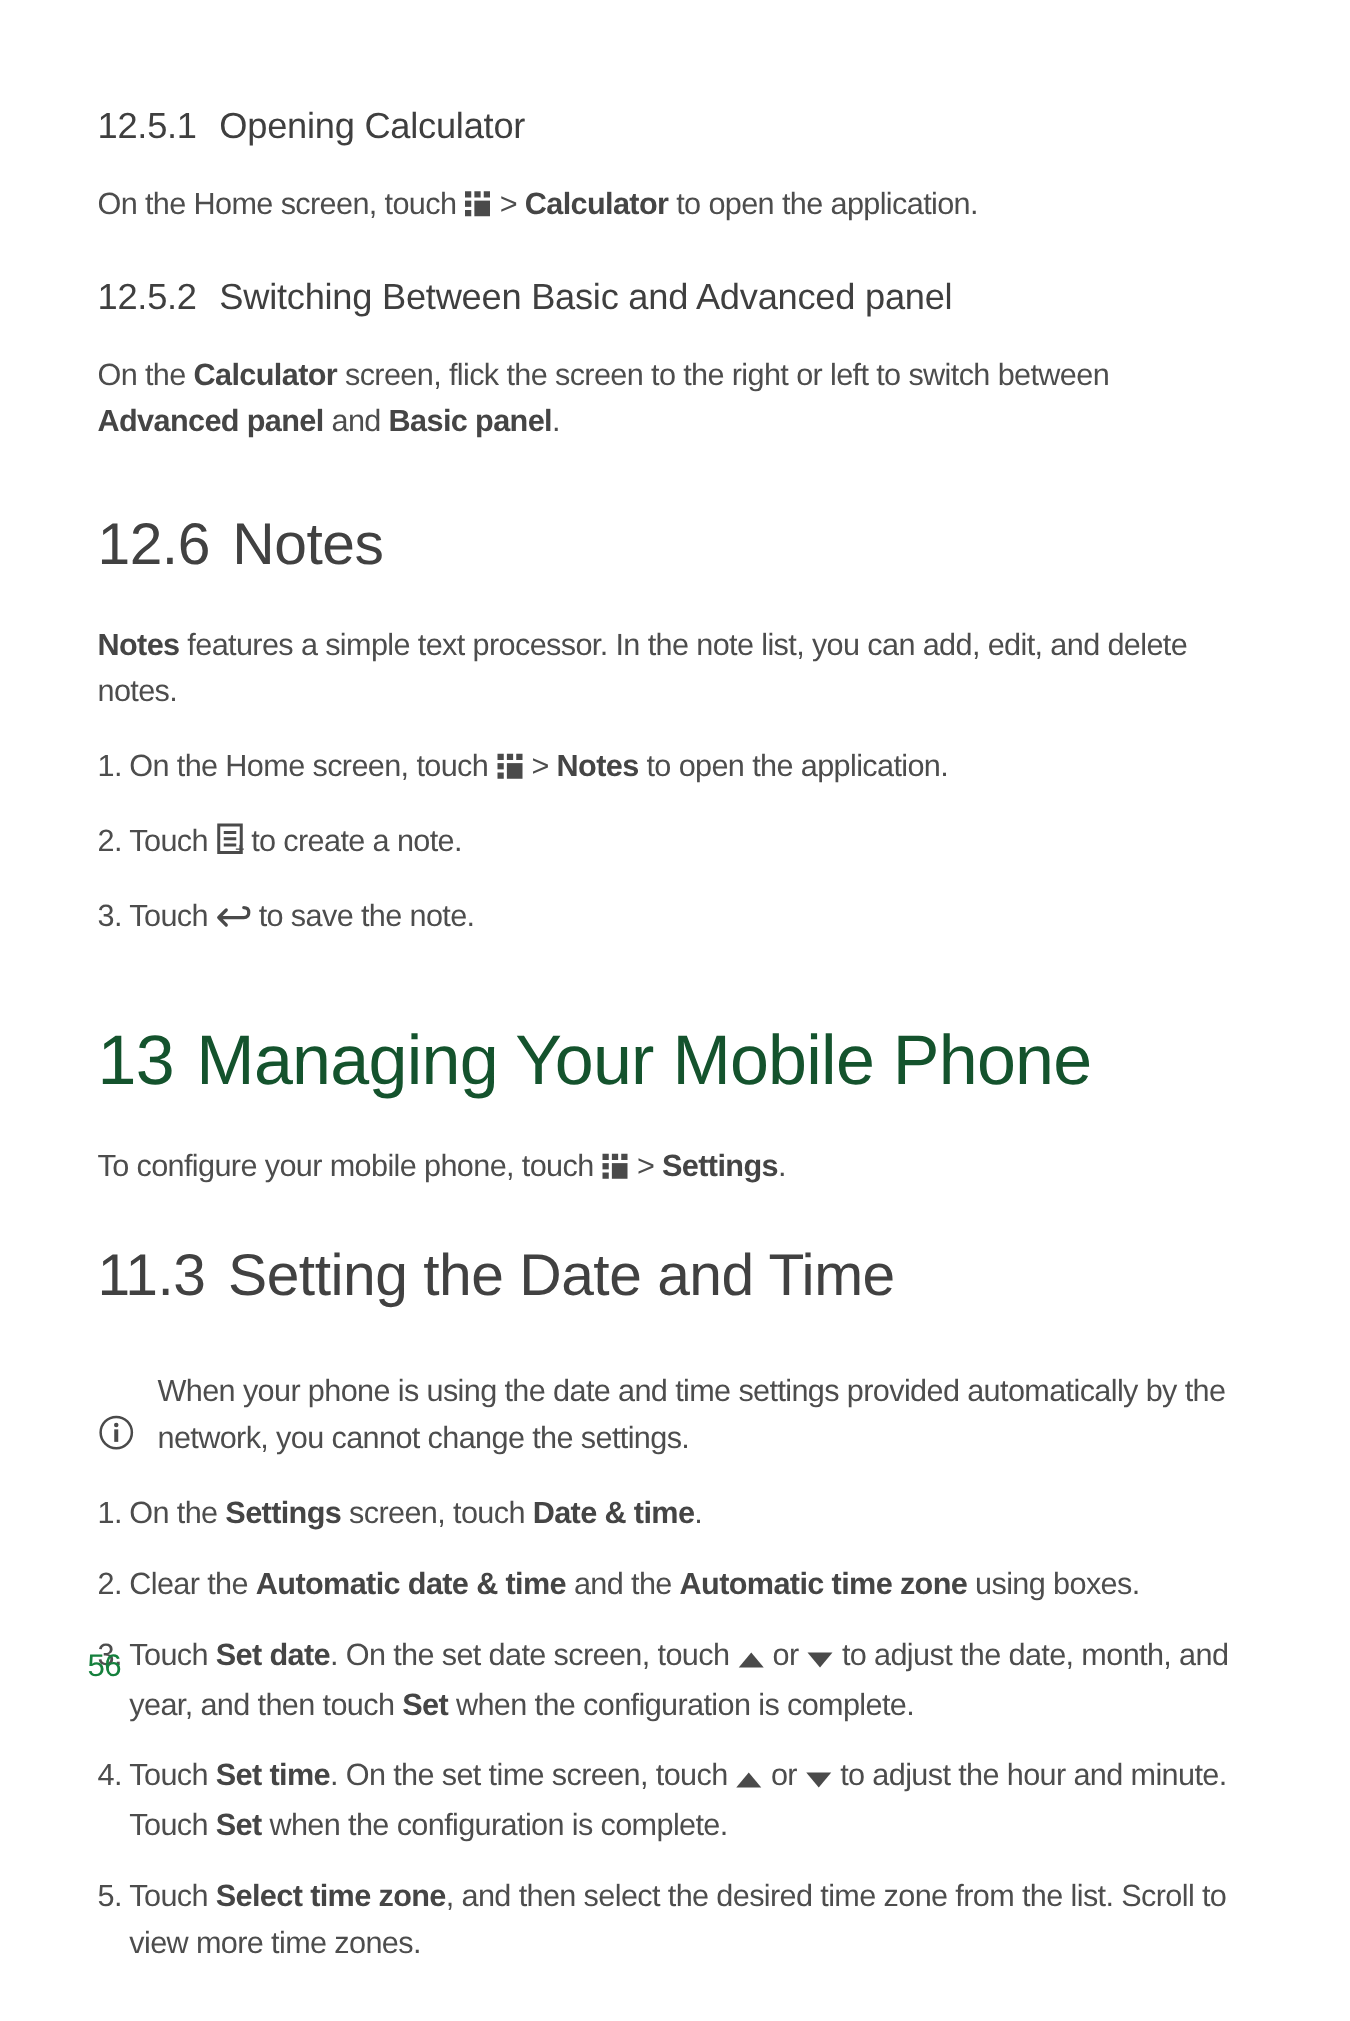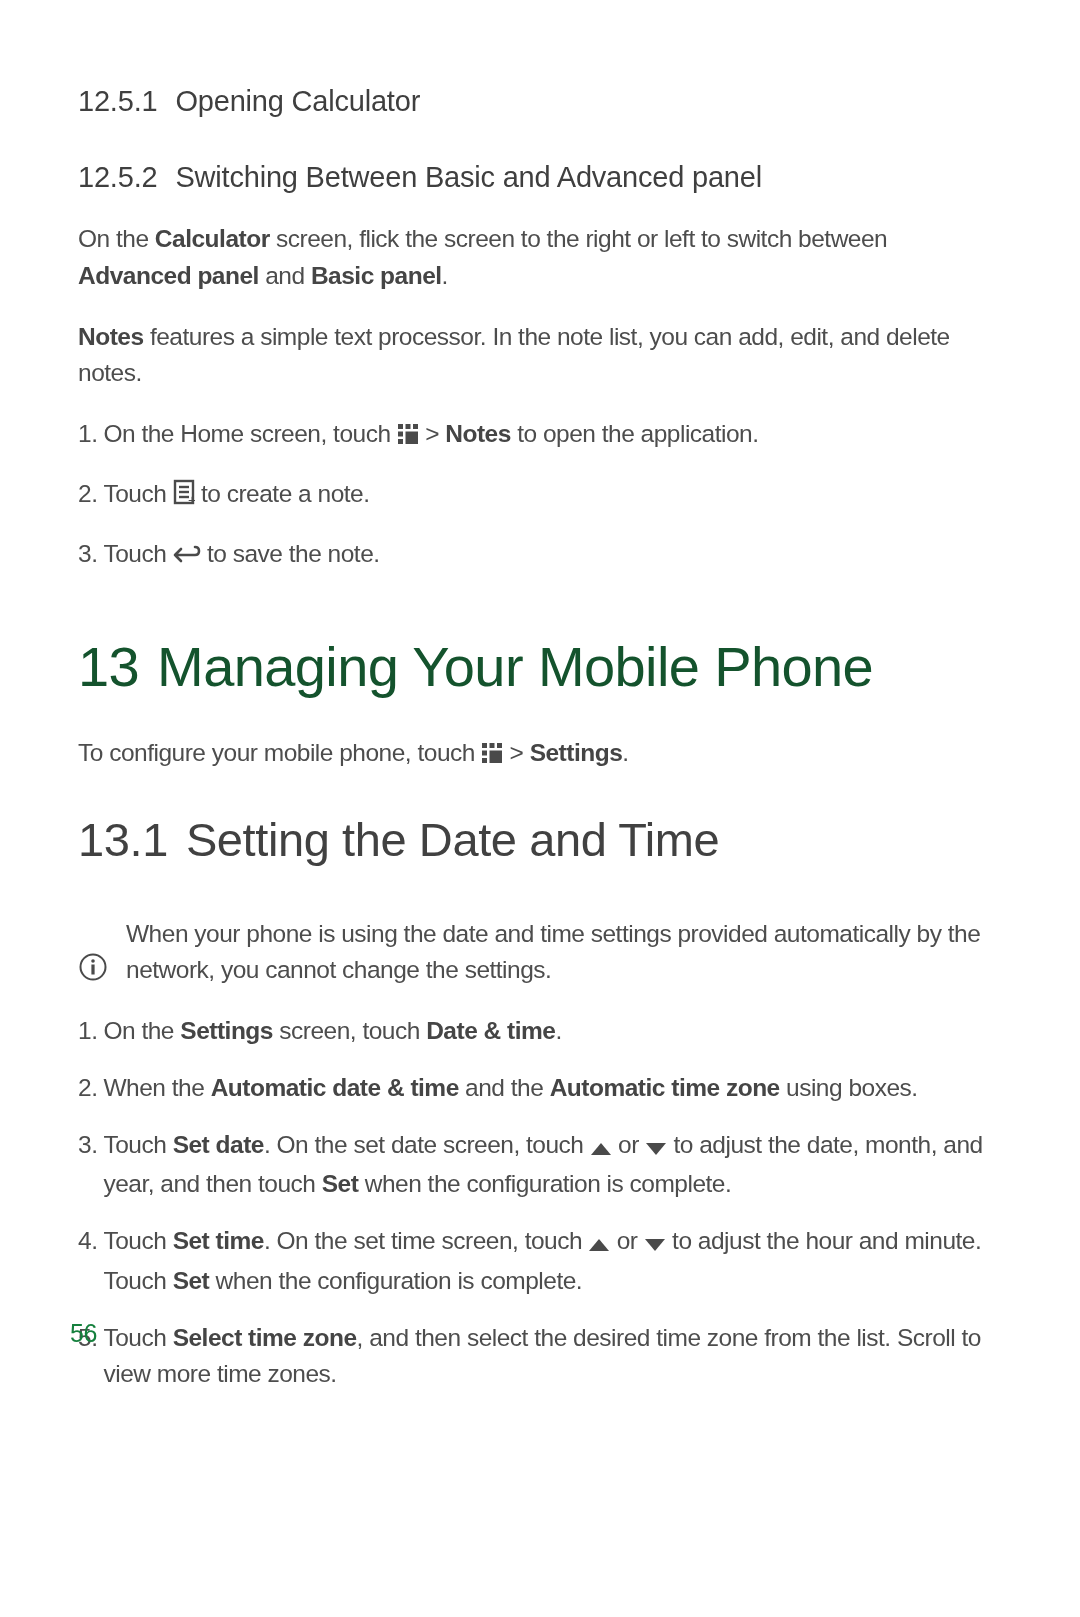--- a/index.html
+++ b/index.html
@@ -99,29 +99,48 @@
 </head>
 <body>
 
 <div class="rel">
 <div class="page">
 
   <div class="h3">
     <span class="num">12.5.1</span><span>Opening Calculator</span>
   </div>
 
+  <p class="body">
+    <span>On the Home screen, touch </span>
+    <span class="icon">
+      <svg width="22" height="22" viewBox="0 0 22 22">
+            <g fill="#4a4a4a">
+              <rect x="1" y="1" width="5" height="5"></rect>
+              <rect x="8.5" y="1" width="5" height="5"></rect>
+              <rect x="1" y="8.5" width="5" height="5"></rect>
+              <rect x="8.5" y="8.5" width="12.5" height="12.5"></rect>
+              <rect x="1" y="16" width="5" height="5"></rect>
+              <rect x="16" y="1" width="5" height="5"></rect>
+            </g>
+          </svg>
+    </span>
+    <span> &gt; </span><b>Calculator</b><span> to open the application.</span>
+  </p>
 
   <div class="h3" style="margin-top:32px">
     <span class="num">12.5.2</span><span>Switching Between Basic and Advanced panel</span>
   </div>
 
   <p class="body">
     <span>On the </span><b>Calculator</b><span> screen, flick the screen to the right or left to switch between </span><b>Advanced panel</b><span> and </span><b>Basic panel</b><span>.</span>
   </p>
 
+  <div class="h2">
+    <span class="num">12.6</span><span>Notes</span>
+  </div>
 
   <p class="body">
     <b>Notes</b><span> features a simple text processor. In the note list, you can add, edit, and delete notes.</span>
   </p>
 
   <div class="li">
     <span class="n">1.</span>
     <span class="t">
       <span>On the Home screen, touch </span>
       <span class="icon">
@@ -187,21 +206,21 @@
               <rect x="8.5" y="8.5" width="12.5" height="12.5"></rect>
               <rect x="1" y="16" width="5" height="5"></rect>
               <rect x="16" y="1" width="5" height="5"></rect>
             </g>
           </svg>
     </span>
     <span> &gt; </span><b>Settings</b><span>.</span>
   </p>
 
   <div class="h2" style="margin-top:30px; margin-bottom:40px">
-    <span class="num">13.1</span><span>Setting the Date and Time</span>
+    <span class="num">11.3</span><span>Setting the Date and Time</span>
   </div>
 
   <div class="note-row">
     <span class="note-icon">
       <svg width="30" height="30" viewBox="0 0 30 30">
             <circle cx="15" cy="15" r="12.5" fill="none" stroke="#4a4a4a" stroke-width="2"></circle>
             <circle cx="15" cy="9" r="1.8" fill="#4a4a4a"></circle>
             <rect x="13.4" y="12.5" width="3.2" height="10" fill="#4a4a4a"></rect>
           </svg>
     </span>
@@ -211,21 +230,21 @@
   <div class="li">
     <span class="n">1.</span>
     <span class="t">
       <span>On the </span><b>Settings</b><span> screen, touch </span><b>Date &amp; time</b><span>.</span>
     </span>
   </div>
 
   <div class="li">
     <span class="n">2.</span>
     <span class="t">
-      <span>When the </span><b>Automatic date &amp; time</b><span> and the </span><b>Automatic time zone</b><span> using boxes.</span>
+      <span>Clear the </span><b>Automatic date &amp; time</b><span> and the </span><b>Automatic time zone</b><span> using boxes.</span>
     </span>
   </div>
 
   <div class="li">
     <span class="n">3.</span>
     <span class="t">
       <span>Touch </span><b>Set date</b><span>. On the set date screen, touch </span>
       <span class="icon"><svg width="22" height="14" viewBox="0 0 22 14">
               <polygon points="11,1 21,13 1,13" fill="#4a4a4a"></polygon>
             </svg></span>

